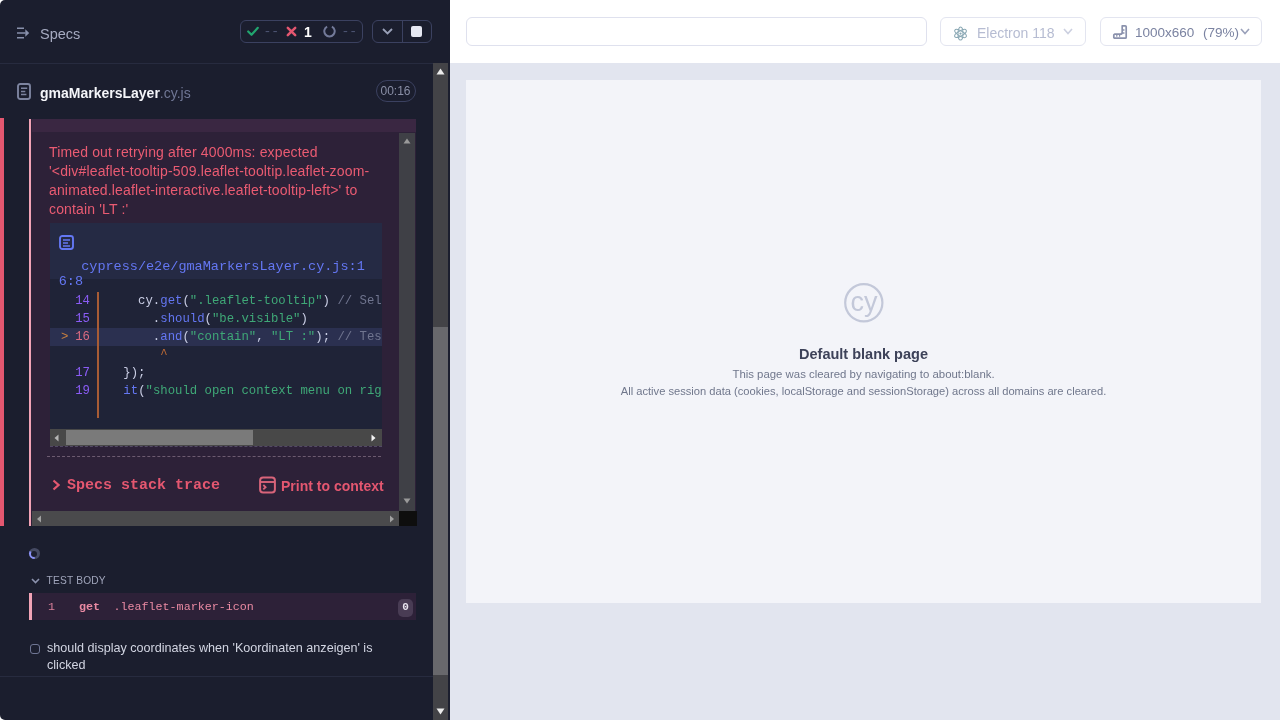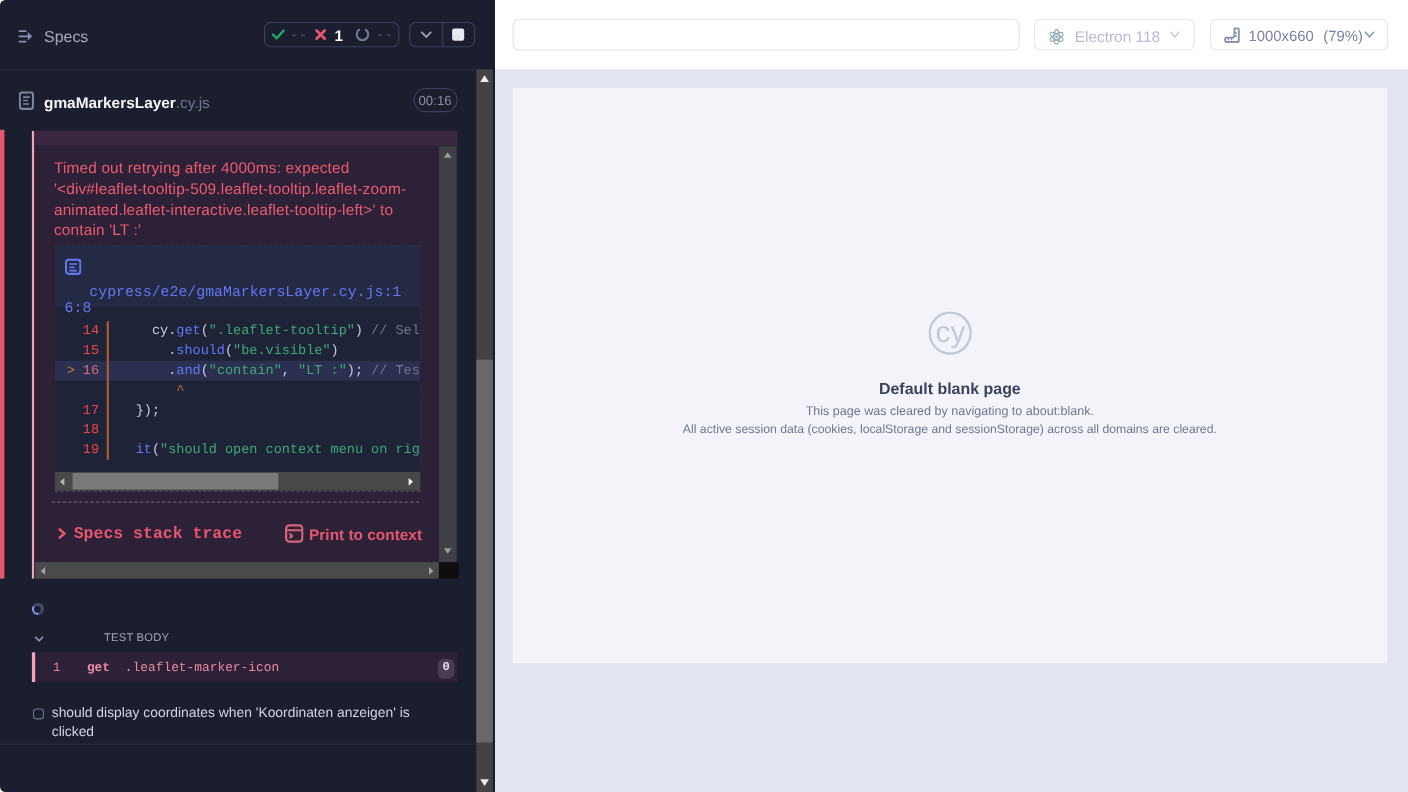--- a/index.html
+++ b/index.html
@@ -5,21 +5,21 @@
   * { margin:0; padding:0; box-sizing:border-box; }
   html,body { width:1280px; height:720px; background:#fff; overflow:hidden; }
   body { font-family:"Liberation Sans", sans-serif; position:relative; }
   .abs { position:absolute; }
   
   #reporter { position:absolute; left:0; top:0; width:450px; height:720px;
     background:#1b1e2e; border-radius:5px 0 0 5px; overflow:hidden; }
   .mono { font-family:"Liberation Mono", monospace; }
   .crow { position:relative; height:18px; white-space:pre; }
   .crow.hl { background:#2b3050; }
-  .lno { position:absolute; left:0; width:40px; text-align:right; color:#ef4444; }
+  .lno { position:absolute; left:0; width:40px; text-align:right; color:#8b5cf6; }
   .ctext { position:absolute; left:58.6px; }
   .kw { color:#6477f3; }
   .str { color:#3fa877; }
   .cmt { color:#70758f; }
   .arr { position:absolute; left:11px; color:#c9803f; }
   .arr2 { color:#bf6b35; }
 </style>
 </head>
 <body>
 <div id="reporter">
@@ -98,21 +98,20 @@
     <span style="display:inline-block;width:22.5px;"></span>cypress/e2e/gmaMarkersLayer.cy.js:16:8
   </div>
 
   <div class="abs mono" id="code" style="left:50px;top:279px;width:332px;height:152px;overflow:hidden;font-size:12.3px;line-height:18px;color:#c9cde4;">
     <div style="height:13px;"></div>
     <div class="crow"><span class="lno">14</span><span class="ctext">    cy.<span class="kw">get</span>(<span class="str">".leaflet-tooltip"</span>) <span class="cmt">// Selec</span></span></div>
     <div class="crow"><span class="lno">15</span><span class="ctext">      .<span class="kw">should</span>(<span class="str">"be.visible"</span>)</span></div>
     <div class="crow hl"><span class="arr">&gt;</span><span class="lno" style="color:#d96a80;">16</span><span class="ctext">      .<span class="kw">and</span>(<span class="str">"contain"</span>, <span class="str">"LT :"</span>); <span class="cmt">// Teste</span></span></div>
     <div class="crow"><span class="ctext"><span class="arr2">       ^</span></span></div>
     <div class="crow"><span class="lno">17</span><span class="ctext">  });</span></div>
-    <div class="crow"><span class="lno">18</span><span class="ctext"></span></div>
     <div class="crow"><span class="lno">19</span><span class="ctext">  <span class="kw">it</span>(<span class="str">"should open context menu on right</span></span></div>
   </div>
   <div class="abs" style="left:96.5px;top:292px;width:2.6px;height:126px;background:#a85c35;"></div>
 
   <div class="abs" style="left:50px;top:429px;width:332px;height:17px;background:#484848;"></div>
   <div class="abs" style="left:66px;top:430px;width:187px;height:15px;background:#7a7a7a;"></div>
   <svg class="abs" style="left:53px;top:434px" width="7" height="8" viewBox="0 0 7 8">
       <path d="M5.5 0.5 L1.5 4 L5.5 7.5 Z" fill="#b5b5b5"></path>
     </svg>
   <svg class="abs" style="left:370px;top:434px" width="7" height="8" viewBox="0 0 7 8">
@@ -147,21 +146,21 @@
       <path d="M1 0.5 L5 4 L1 7.5 Z" fill="#a2a2a2"></path>
     </svg>
   <div class="abs" style="left:399px;top:511px;width:17.5px;height:15px;background:#0e0e0e;"></div>
 
   <div class="abs" style="left:28.5px;top:548px;width:11px;height:11px;border-radius:50%;background:conic-gradient(#454a63 0deg 170deg, #8b92f7 185deg 290deg, #454a63 305deg 360deg);"></div>
   <div class="abs" style="left:31px;top:550.5px;width:6px;height:6px;border-radius:50%;background:#1b1e2e;"></div>
 
   <svg class="abs" style="left:31px;top:578px" width="9" height="6" viewBox="0 0 9 6">
     <path d="M1 1 L4.5 4.5 L8 1" stroke="#8b92ad" stroke-width="1.6" fill="none"></path>
   </svg>
-  <div class="abs" style="left:46.5px;top:574.5px;font-size:10.2px;letter-spacing:0.2px;color:#a0a5bb;margin-left:48px;">TEST BODY</div>
+  <div class="abs" style="left:46.5px;top:574.5px;font-size:10.2px;letter-spacing:0.2px;color:#a0a5bb;">TEST BODY</div>
 
   <div class="abs" style="left:28.5px;top:593px;width:387.5px;height:27px;background:#2d2138;border-left:3px solid #f2a3b6;"></div>
   <div class="abs mono" style="left:48px;top:600px;font-size:11.7px;color:#d97f99;">1</div>
   <div class="abs mono" style="left:79px;top:600px;font-size:11.7px;font-weight:bold;color:#ea8aa3;">get</div>
   <div class="abs mono" style="left:113.5px;top:600px;font-size:11.7px;color:#ea8aa3;">.leaflet-marker-icon</div>
   <div class="abs mono" style="left:398px;top:599px;width:15.3px;height:18px;background:#493c54;border-radius:5px;font-size:11px;font-weight:bold;color:#e6e2ec;text-align:center;line-height:17.5px;">0</div>
 
   <div class="abs" style="left:29.5px;top:643.5px;width:10px;height:10px;border:1.8px solid #6f7694;border-radius:3px;"></div>
   <div class="abs" style="left:47px;top:640px;font-size:12.6px;line-height:16.5px;color:#d2d5e2;">should display coordinates when 'Koordinaten anzeigen' is<br>clicked</div>
 

